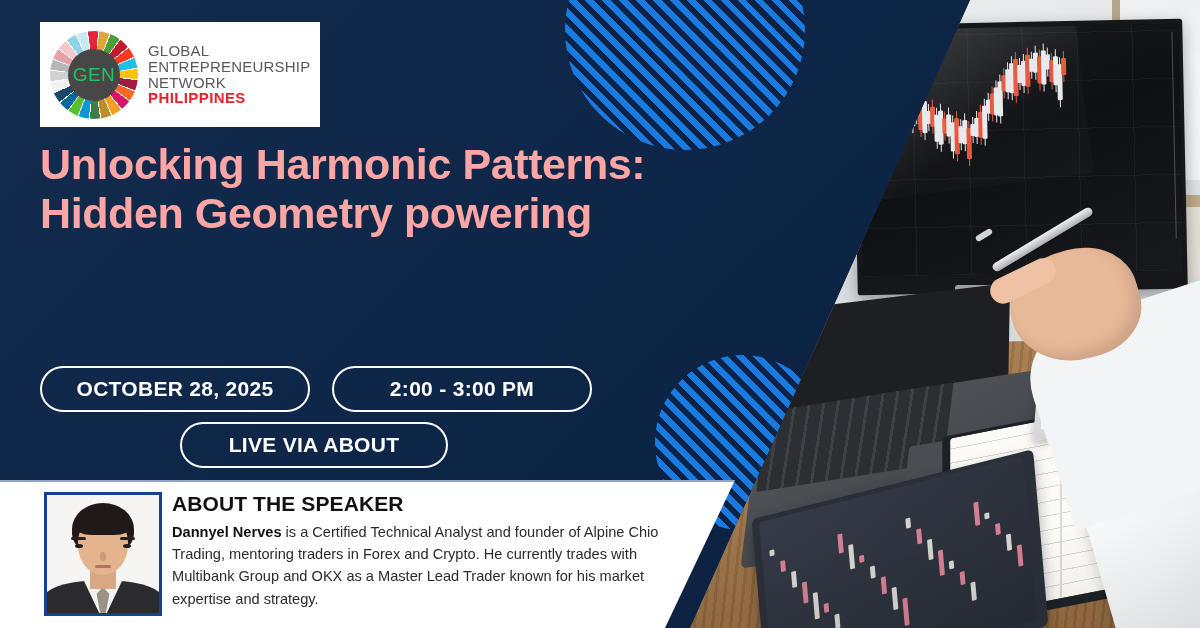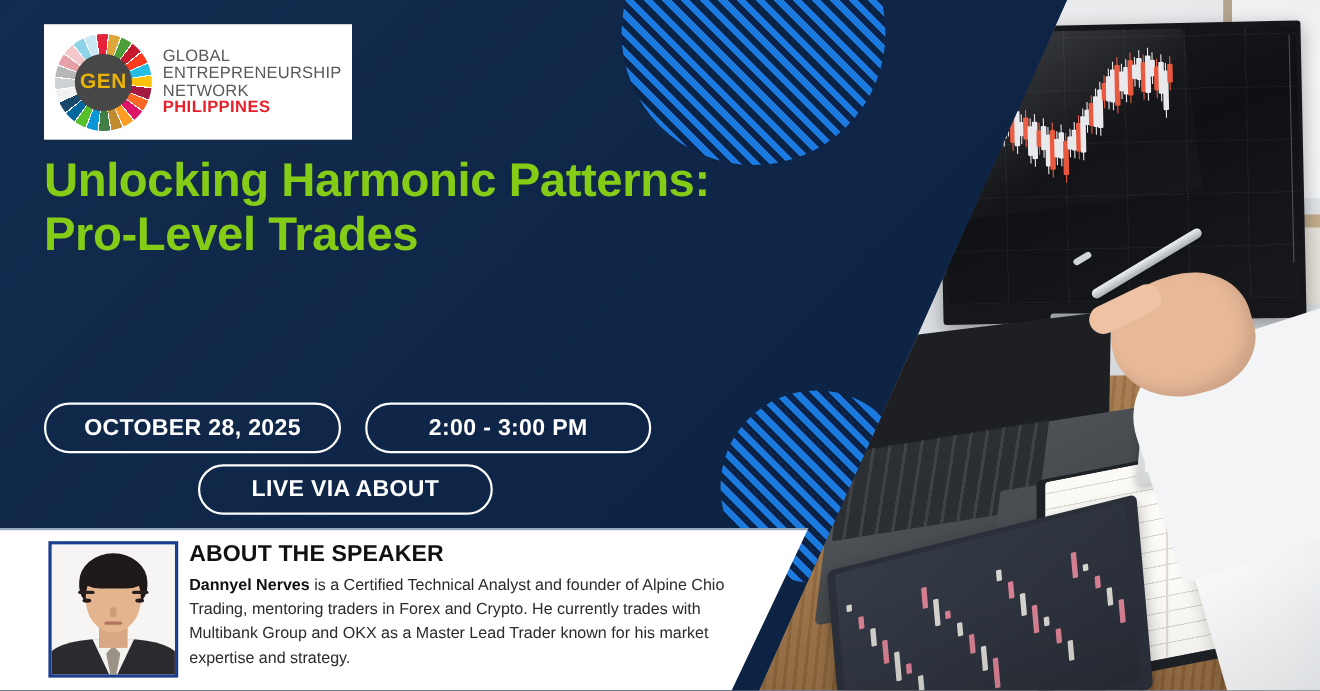--- a/index.html
+++ b/index.html
@@ -132,27 +132,27 @@
   .sc1{left:565px;top:-90px;width:240px;height:240px;}
   .sc2{left:655px;top:355px;width:175px;height:175px;}
 
   
   .logo-card{position:absolute;left:40px;top:22px;width:280px;height:105px;background:#ffffff;
     display:flex;align-items:center;padding:0 6px;box-sizing:border-box;}
   .logo-wheel{position:relative;width:88px;height:88px;flex:0 0 88px;border-radius:50%;margin-left:4px;}
   .logo-hub{position:absolute;left:50%;top:50%;transform:translate(-50%,-50%);
     width:52px;height:52px;border-radius:50%;background:#474747;
     display:flex;align-items:center;justify-content:center;}
-  .logo-hub span{color:#eab308;font-size:19px;font-weight:700;letter-spacing:0.5px;font-family:"Liberation Sans",sans-serif;text-align:center;}
+  .logo-hub span{color:#22c55e;font-size:19px;font-weight:400;letter-spacing:0.5px;font-family:"Liberation Sans",sans-serif;text-align:center;}
   .logo-text{margin-left:10px;line-height:1.04;}
   .logo-text div{font-size:15px;font-weight:400;color:#58595b;letter-spacing:0.2px;font-family:"Liberation Sans",sans-serif;}
   .logo-text .ph{color:#e8202a;font-weight:700;letter-spacing:0.4px;}
 
   
-  .title{position:absolute;left:40px;top:140px;width:720px;color:#84cc16;
+  .title{position:absolute;left:40px;top:140px;width:720px;color:#fca5a5;
     font-size:43px;line-height:1.13;font-weight:700;letter-spacing:-0.4px;
     font-family:"Liberation Sans",sans-serif;}
   .title div{white-space:nowrap;}
 
   
   .pill-row{position:absolute;left:40px;top:366px;display:flex;gap:22px;}
   .pill-row2{position:absolute;left:180px;top:422px;display:flex;}
   .pill{border:2.5px solid #ffffff;border-radius:26px;color:#ffffff;
     font-size:21px;font-weight:700;letter-spacing:0.3px;
     display:flex;align-items:center;justify-content:center;height:46px;box-sizing:border-box;
@@ -403,21 +403,21 @@
     <div class="logo-text">
       <div>GLOBAL</div>
       <div>ENTREPRENEURSHIP</div>
       <div>NETWORK</div>
       <div class="ph">PHILIPPINES</div>
     </div>
   </div>
 
   <div class="title">
     <div>Unlocking Harmonic Patterns:</div>
-    <div>Pro-Level Trades</div>
+    <div>Hidden Geometry powering</div>
   </div>
 
   <div class="pill-row">
     <div class="pill pill-date">OCTOBER 28, 2025</div>
     <div class="pill pill-time">2:00 - 3:00 PM</div>
   </div>
   <div class="pill-row2">
     <div class="pill pill-zoom">LIVE VIA ABOUT</div>
   </div>
 

